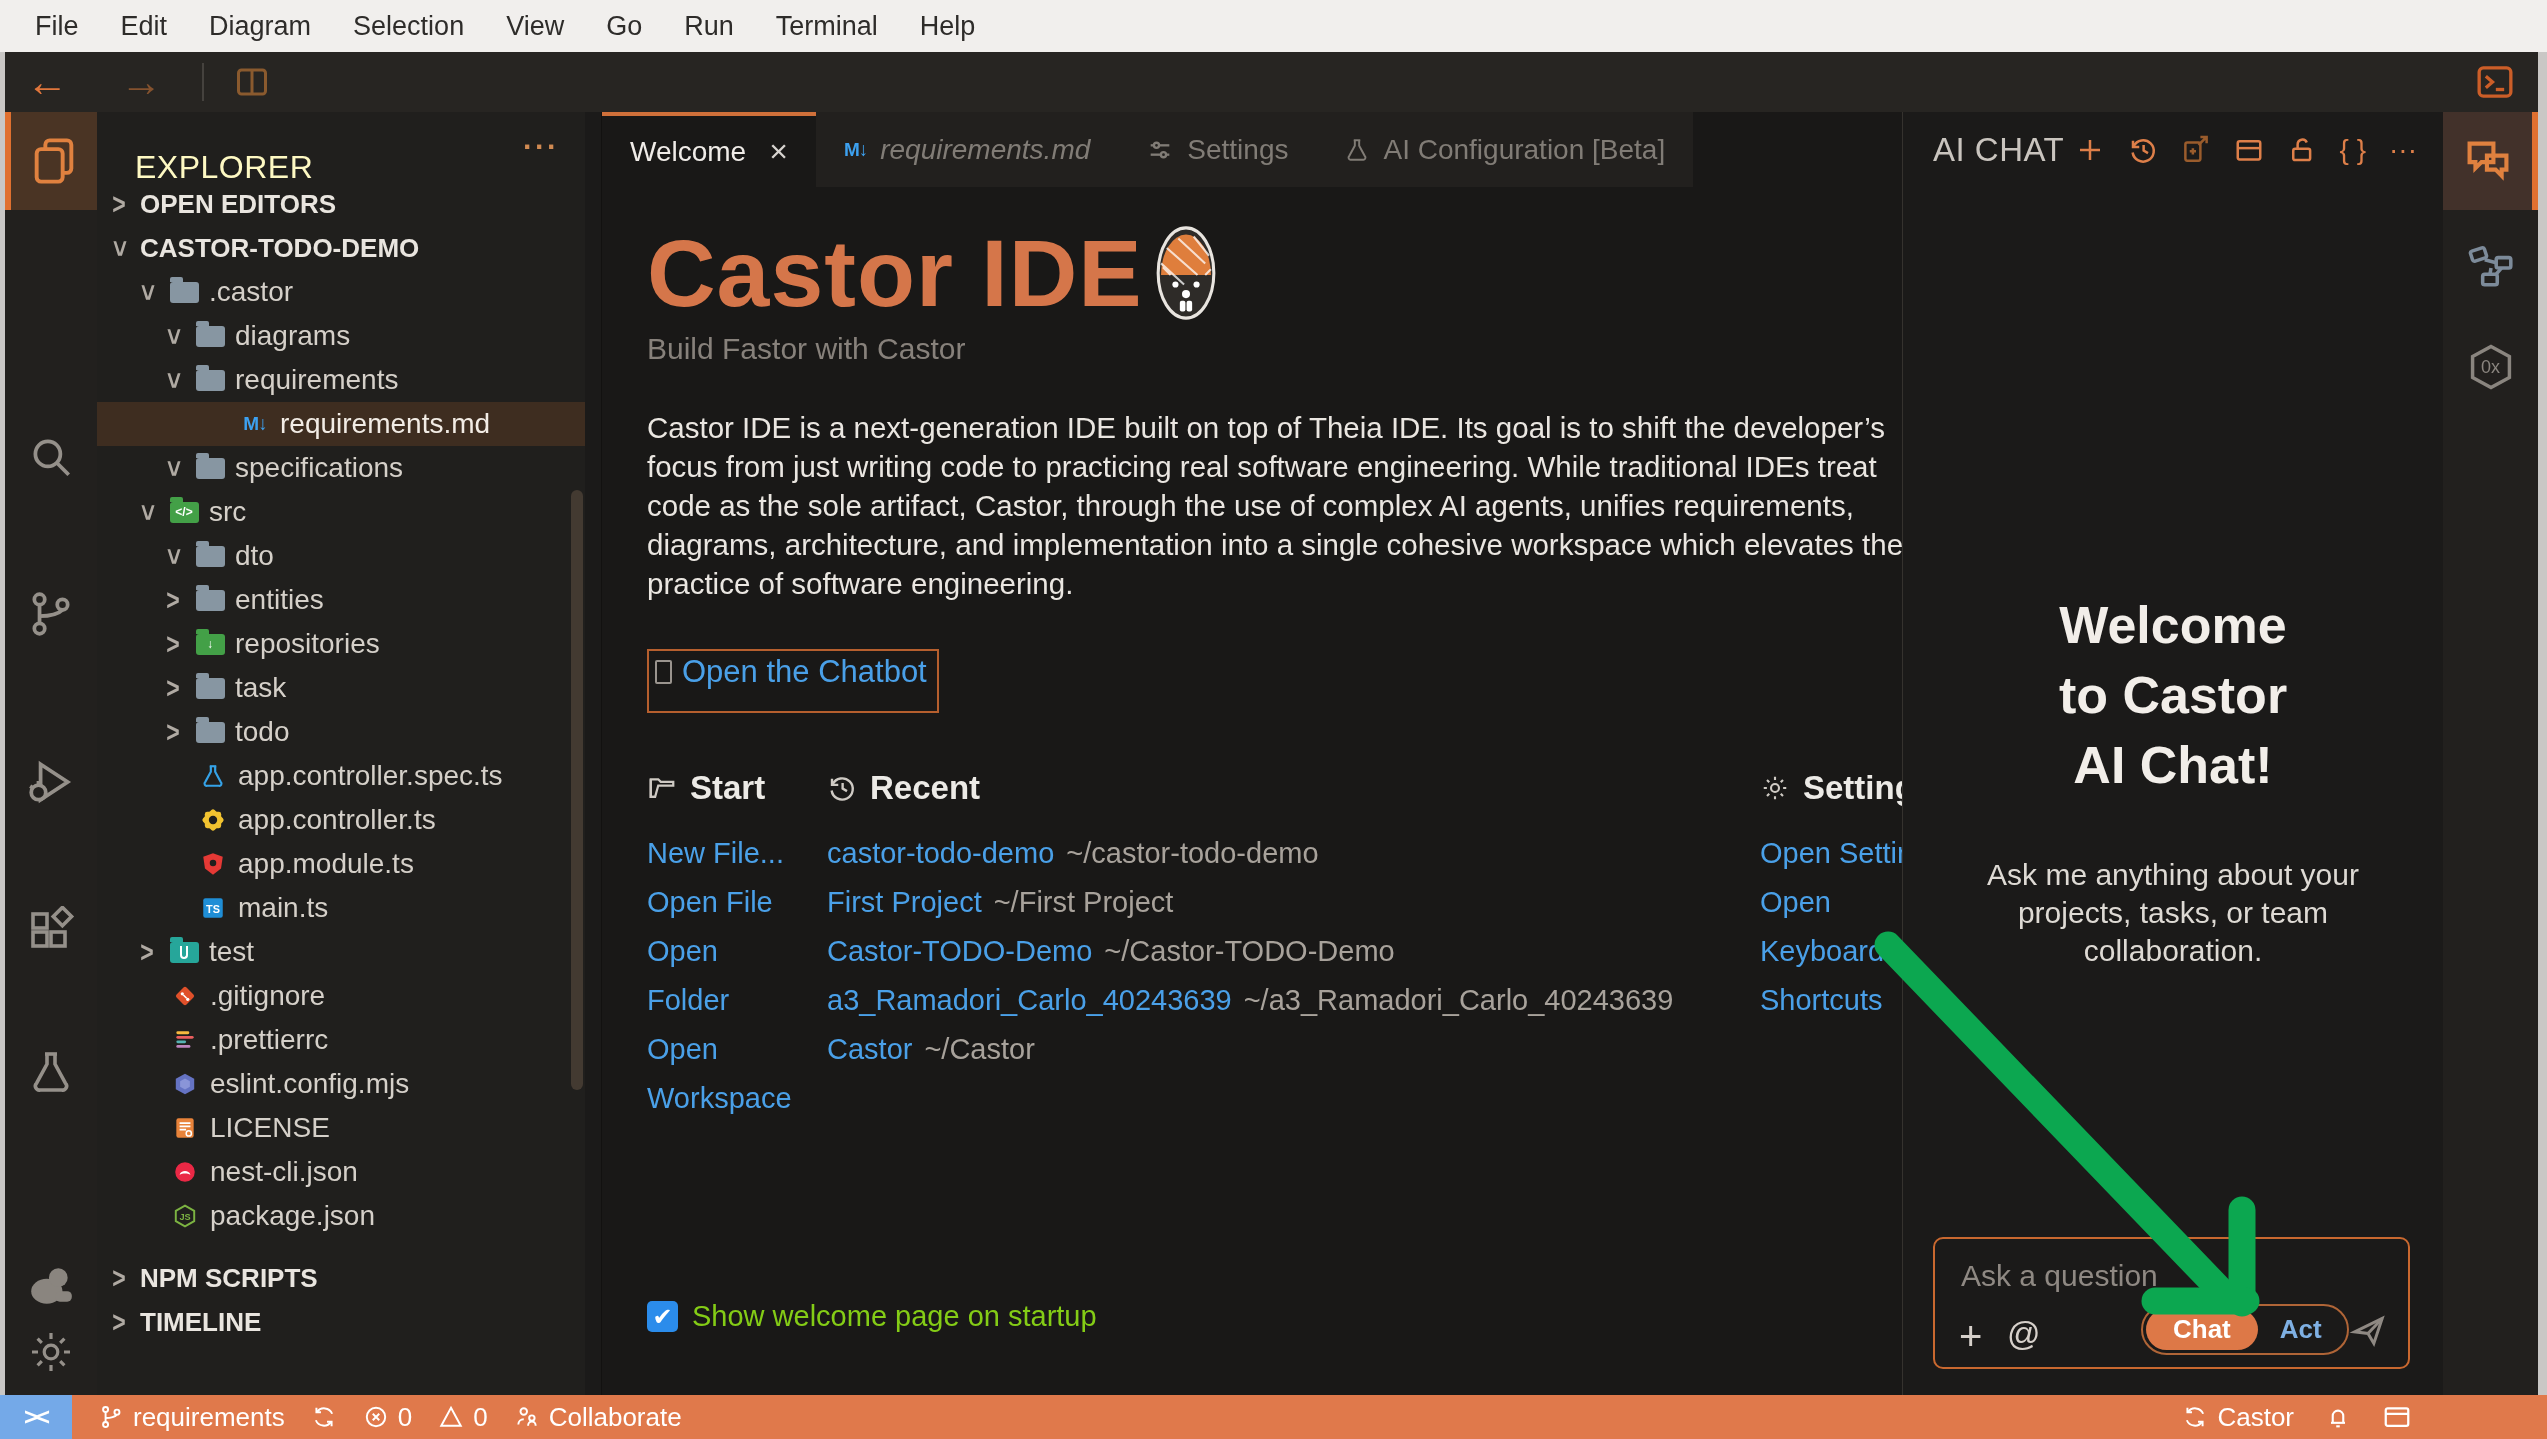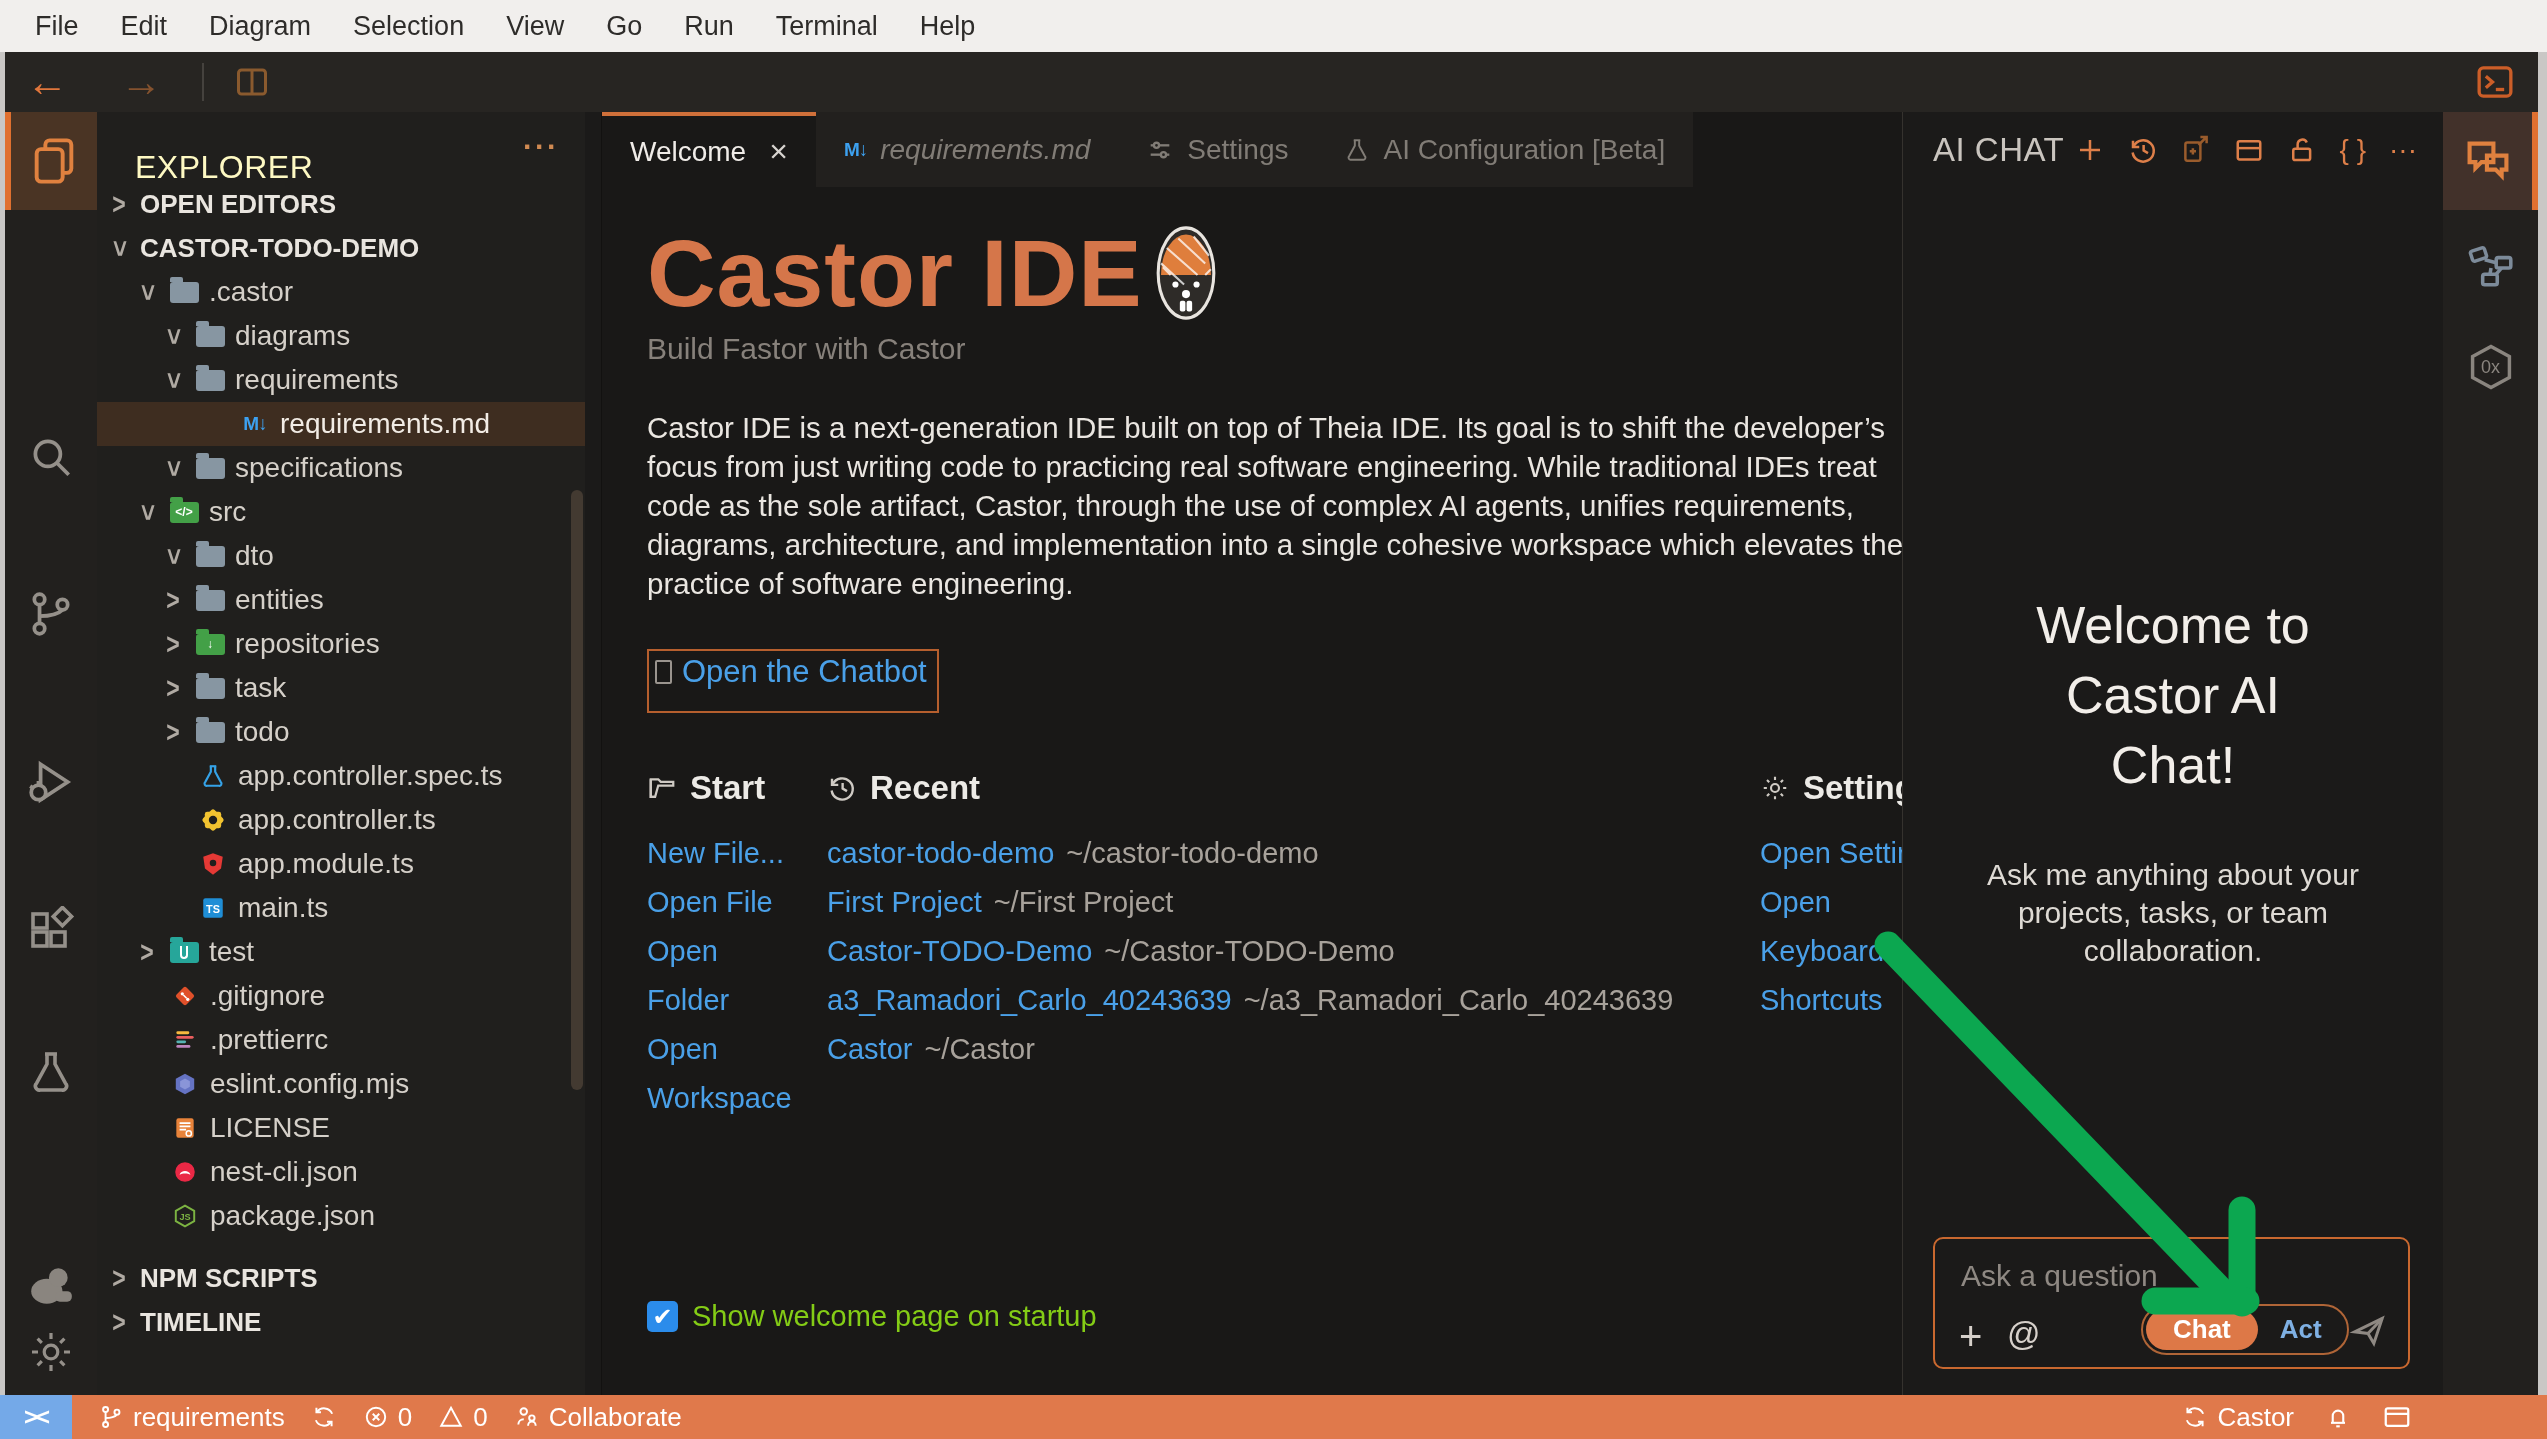--- a/index.html
+++ b/index.html
@@ -108,21 +108,21 @@
 
   
   .aichat { position:absolute; left:1902px; top:112px; width:541px; bottom:44px;
     background:#1b1a19; border-left:1px solid #35322e; }
   .ai-header { height:75px; display:flex; align-items:center; padding:0 26px 0 30px; }
   .ai-title { font-size:33px; color:#c9c4be; letter-spacing:.5px; }
   .ai-icons { margin-left:auto; display:flex; align-items:center; gap:23px; color:#de7f49; }
   .ai-icons .dim { color:#9a5c2c; }
   .ai-icons .txtico { font-size:28px; }
   .ai-welcome { margin-top:403px; text-align:center; }
-  .ai-welcome h1 { font-size:52px; line-height:70px; font-weight:normal; color:#f2eee9;
+  .ai-welcome h1 { font-size:52px; line-height:70px; font-weight:bold; color:#f2eee9;
     width:290px; margin:0 auto; }
   .ai-sub { margin-top:56px; font-size:30px; line-height:38px; color:#dedad4; width:380px;
     margin-left:auto; margin-right:auto; }
   .chatbox { position:absolute; left:30px; right:33px; bottom:26px; height:132px;
     border:2px solid #c9682f; border-radius:10px; }
   .chatbox input { position:absolute; left:26px; top:20px; right:26px; background:transparent;
     border:none; outline:none; font-size:30px; color:#d6d0ca;
     font-family:"Liberation Sans","DejaVu Sans",sans-serif; }
   .chatbox input::placeholder { color:#8f8983; opacity:1; }
   .cb-plus { position:absolute; left:24px; bottom:8px; font-size:40px; font-weight:300; color:#d6d0ca; }

